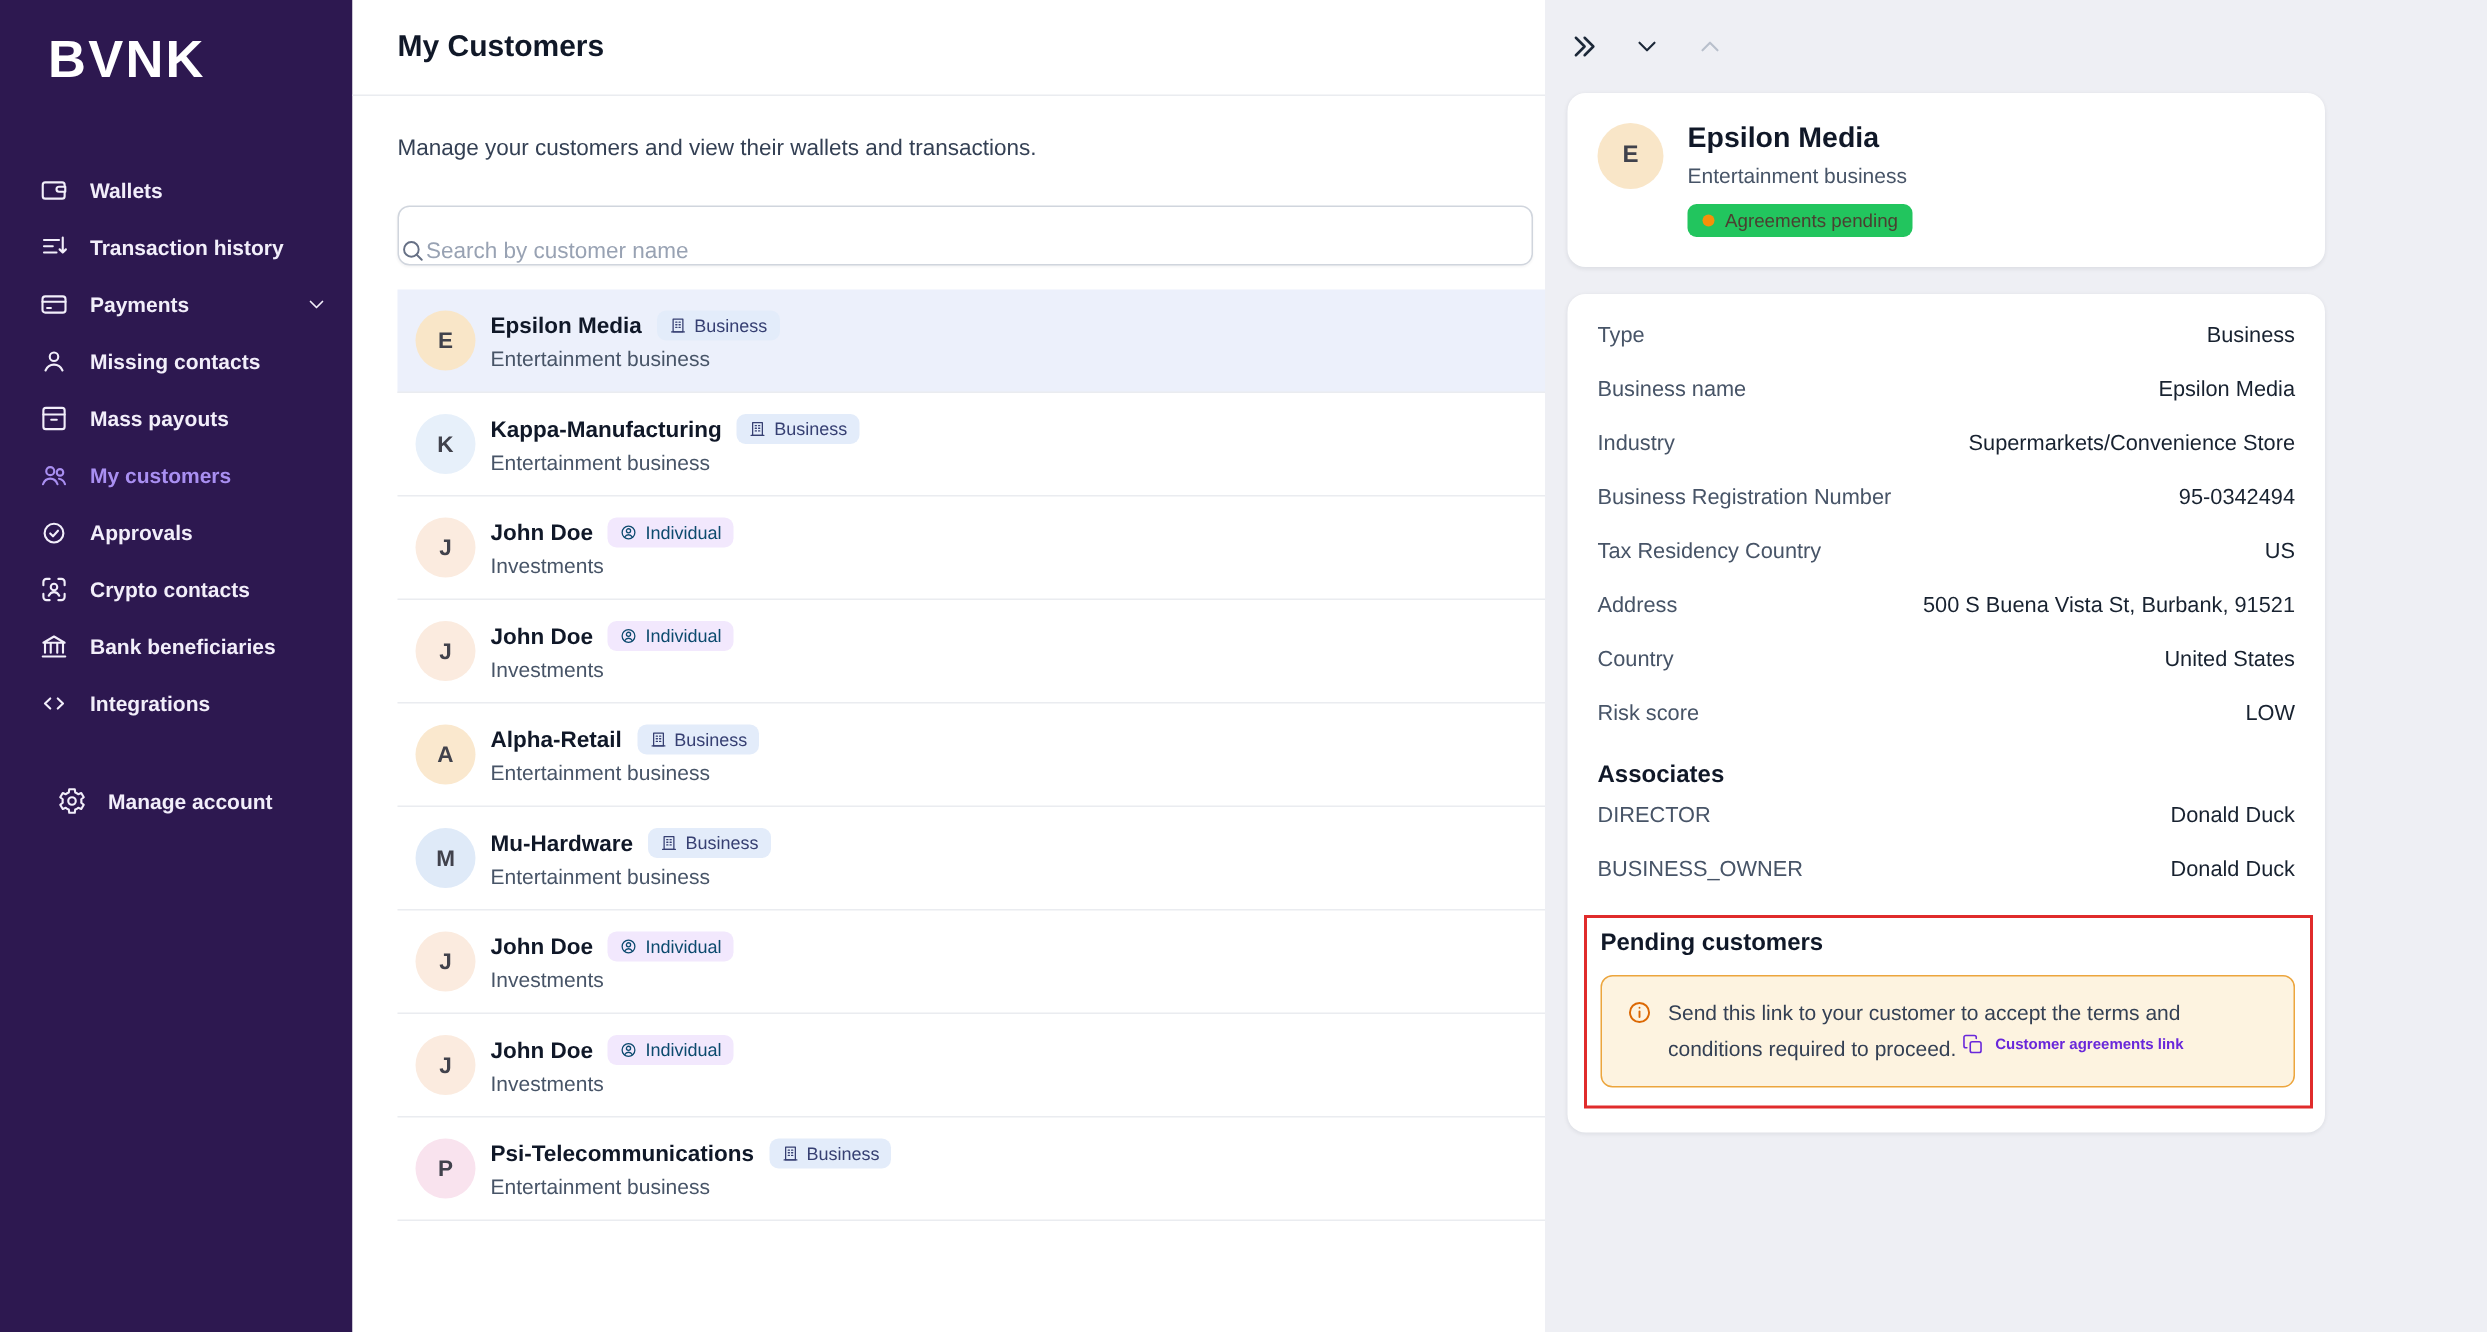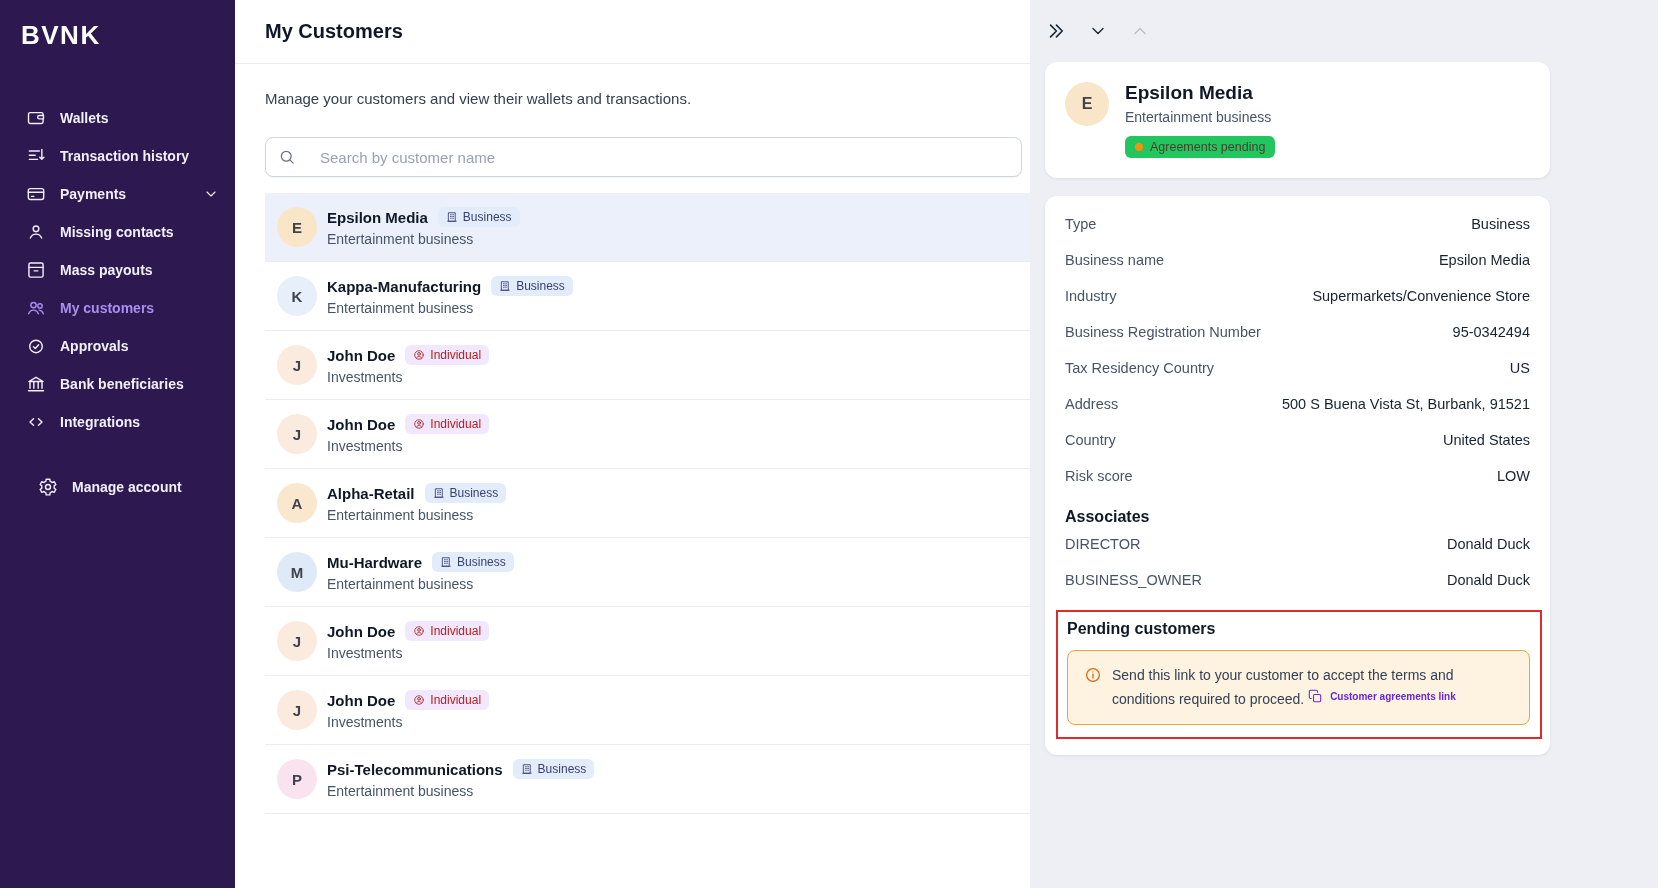--- a/index.html
+++ b/index.html
@@ -18,21 +18,21 @@
     color:#101828;
   }
   svg{display:block;}
 
   
   .sidebar{
     width:235px;flex-shrink:0;height:100%;
     background:var(--sidebar-bg,#2D1850);
     color:#fff;display:flex;flex-direction:column;
   }
-  .logo{font-size:26px;font-weight:700;letter-spacing:1.5px;padding:20px 21px 0;}
+  .logo{font-size:35px;font-weight:700;letter-spacing:1.5px;padding:20px 32px 0;}
   .side-nav{margin-top:48px;display:flex;flex-direction:column;}
   .side-item{
     display:flex;align-items:center;gap:14px;
     padding:8px 16px 8px 26px;height:38px;
     font-size:14px;font-weight:600;color:#F2EEFA;cursor:pointer;
   }
   .side-item.active{color:var(--active-nav,#A98FF1);}
   .side-icon{width:20px;height:20px;flex-shrink:0;}
   .side-icon svg{width:20px;height:20px;}
   .side-chevron{margin-left:auto;width:16px;height:16px;}
@@ -44,21 +44,21 @@
   .main-header{
     height:64px;flex-shrink:0;border-bottom:1px solid #EAECF0;
     display:flex;align-items:center;padding:0 30px;
   }
   .main-header h1{font-size:20px;font-weight:700;color:#101828;}
   .main-body{padding-left:30px;flex:1;overflow:hidden;}
   .page-subtitle{margin-top:26px;font-size:15px;color:#344054;}
   .search{
     margin-top:30px;margin-right:8px;height:40px;
     border:1px solid #D0D5DD;border-radius:8px;
-    display:flex;align-items:center;gap:24px;padding:0 12px;
+    display:flex;align-items:flex-end;gap:0;padding:0 0;
     box-shadow:0 1px 2px rgba(16,24,40,.05);background:#fff;
   }
   .search-icon{width:18px;height:18px;color:#667085;}
   .search-icon svg{width:18px;height:18px;}
   .search input{
     border:none;outline:none;flex:1;font-size:15px;color:#101828;
     font-family:"Liberation Sans",sans-serif;background:transparent;
   }
   .search input::placeholder{color:#98A2B3;}
   .customer-list{margin-top:16px;}
@@ -74,21 +74,21 @@
   }
   .cust-info{display:flex;flex-direction:column;gap:4px;}
   .cust-line1{display:flex;align-items:center;gap:10px;}
   .cust-name{font-size:15px;font-weight:700;color:#101828;}
   .cust-sub{font-size:14px;color:#475467;}
   .badge{
     display:inline-flex;align-items:center;gap:5px;
     padding:3px 8px;border-radius:6px;font-size:12px;font-weight:500;
   }
   .badge.business{background:#E3ECFA;color:#363F72;}
-  .badge.individual{background:#F2E8FD;color:#b91c1c;}
+  .badge.individual{background:#F2E8FD;color:#0c4a6e;}
   .badge-icon{width:12px;height:12px;}
   .badge-icon svg{width:12px;height:12px;}
 
   
   .detail-panel{
     width:628px;flex-shrink:0;height:100%;
     background:#EEEFF4;overflow:hidden;
   }
   .panel-toolbar{height:62px;display:flex;align-items:center;gap:20px;padding-left:16px;}
   .tool-btn{
@@ -216,20 +216,33 @@
         <span class="side-label">My customers</span>
       </div>
       <div class="side-item">
         <span class="side-icon">
           <svg viewBox="0 0 24 24" fill="none" stroke="currentColor" stroke-width="1.7" stroke-linecap="round" stroke-linejoin="round">
             <circle cx="12" cy="12.5" r="7.5"></circle>
             <path d="m9 12.8 2.2 2.2 4-4.4"></path>
           </svg>
         </span>
         <span class="side-label">Approvals</span>
+      </div>
+      <div class="side-item">
+        <span class="side-icon">
+          <svg viewBox="0 0 24 24" fill="none" stroke="currentColor" stroke-width="1.7" stroke-linecap="round" stroke-linejoin="round">
+            <path d="M8.5 3.5H6A2.5 2.5 0 0 0 3.5 6v2.5"></path>
+            <path d="M15.5 3.5H18A2.5 2.5 0 0 1 20.5 6v2.5"></path>
+            <path d="M8.5 20.5H6A2.5 2.5 0 0 1 3.5 18v-2.5"></path>
+            <path d="M15.5 20.5H18a2.5 2.5 0 0 0 2.5-2.5v-2.5"></path>
+            <circle cx="12" cy="10" r="2.6"></circle>
+            <path d="M7.8 17c.9-1.9 2.4-2.9 4.2-2.9s3.3 1 4.2 2.9"></path>
+          </svg>
+        </span>
+        <span class="side-label">Crypto contacts</span>
       </div>
       <div class="side-item">
         <span class="side-icon">
           <svg viewBox="0 0 24 24" fill="none" stroke="currentColor" stroke-width="1.7" stroke-linecap="round" stroke-linejoin="round">
             <path d="m3.5 9 8.5-5 8.5 5z"></path>
             <path d="M4.8 9.5V17M9.4 9.5V17M14.6 9.5V17M19.2 9.5V17"></path>
             <path d="M3 20h18"></path>
           </svg>
         </span>
         <span class="side-label">Bank beneficiaries</span>

